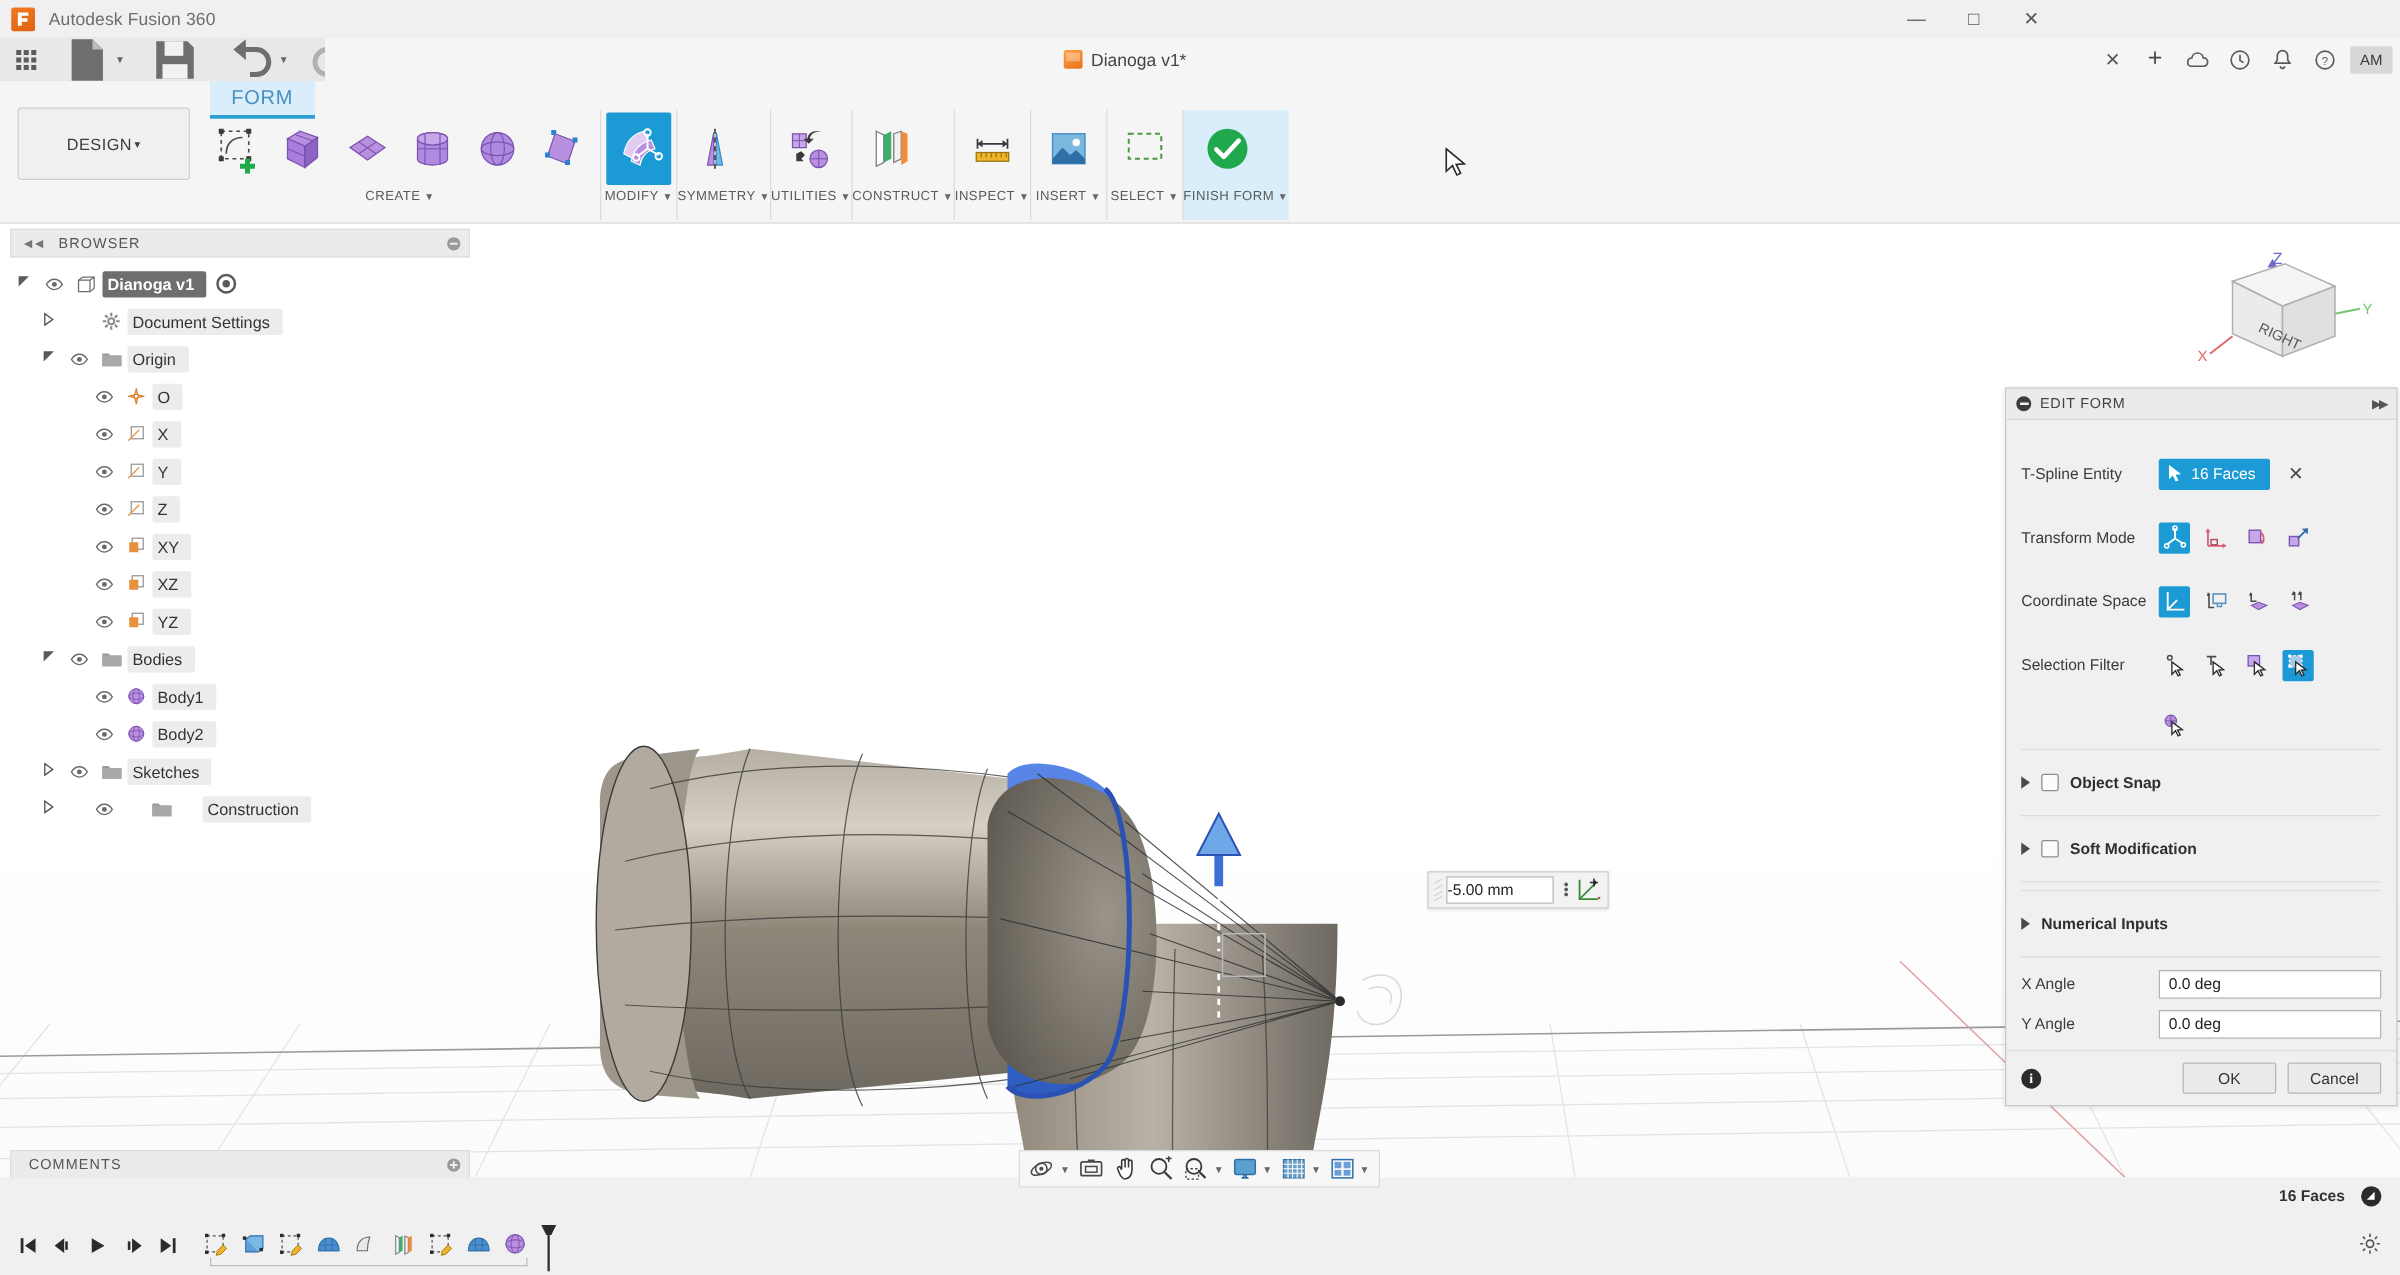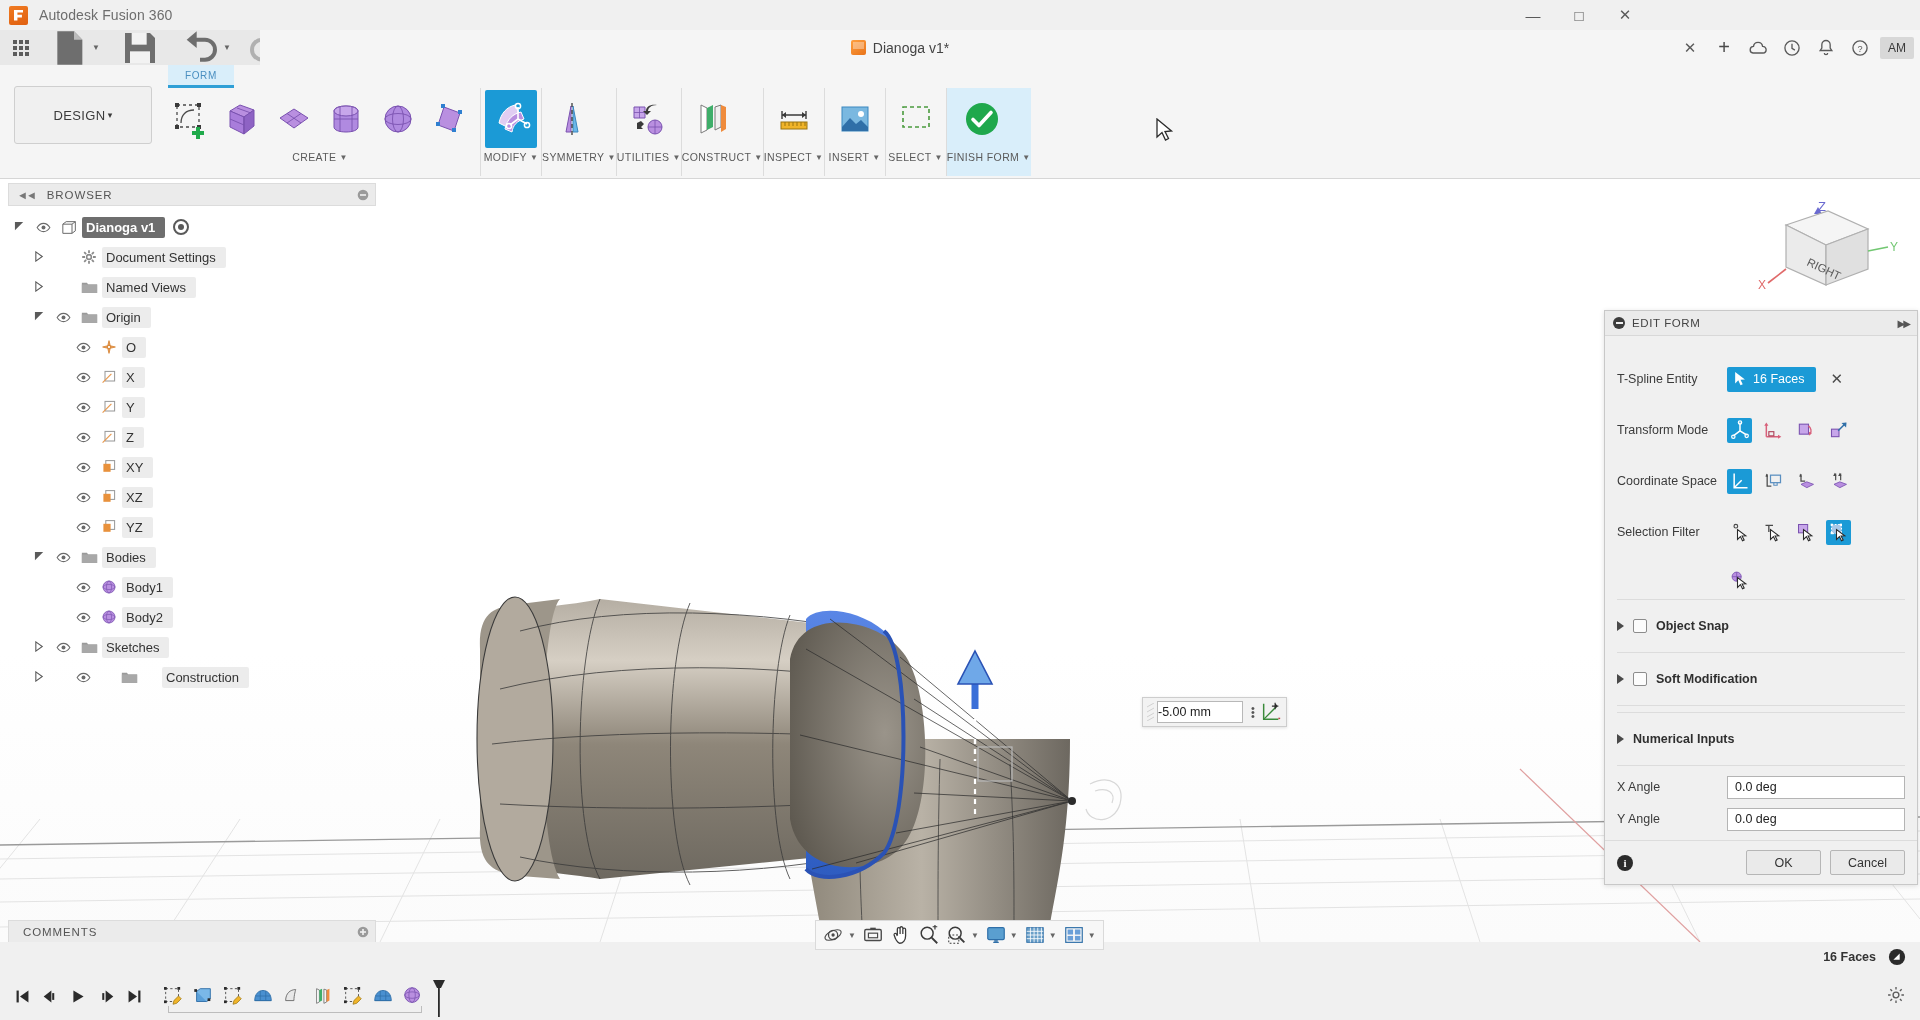--- a/index.html
+++ b/index.html
@@ -84,21 +84,21 @@
     background: #f5f5f5; border-bottom: 1px solid #d6d6d6;
   }
   .ws-selector {
     position: absolute; left: 14px; top: 21px; width: 138px; height: 58px;
     background: #f0f0f0; border: 1px solid #cfcfcf; border-radius: 3px;
     display: flex; align-items: center; justify-content: center; gap: 2px;
     font-size: 13px; color: #3b3b3b; letter-spacing: .4px;
   }
   .tabrow { position: absolute; left: 168px; top: 0; display: flex; }
   .rib-tab {
-    padding: 5px 17px 4px; font-size: 10px; color: #4a8fc0; letter-spacing: .6px;
+    padding: 5px 17px 4px; font-size: 16px; color: #4a8fc0; letter-spacing: .6px;
     background: #d9eefa; border-bottom: 3px solid #2f9fd6;
   }
   .panels {
     position: absolute; left: 160px; top: 23px; right: 0; height: 90px;
     display: flex; align-items: flex-start;
   }
   .panel { display: flex; flex-direction: column; height: 88px; position: relative; }
   .panel + .panel { border-left: 1px solid #dcdcdc; }
   .panel-tools { display: flex; align-items: center; height: 62px; padding: 0 4px; }
   .panel-label {
@@ -977,177 +977,164 @@
         <span class="nico">
           <svg width="16" height="16" viewBox="0 0 20 20">
             <circle cx="10" cy="10" r="3" fill="none" stroke="#8a8a8a" stroke-width="2"></circle>
             <path d="M10 1.5v3.5M10 15v3.5M1.5 10h3.5M15 10h3.5M4 4l2.4 2.4M13.6 13.6L16 16M16 4l-2.4 2.4M6.4 13.6L4 16" stroke="#8a8a8a" stroke-width="2.2"></path>
           </svg>
         </span>
         <span class="nlabel">Document Settings</span>
       </div>
       <div class="node" style="padding-left: 20px;">
         <span class="twisty"><svg width="11" height="11" viewBox="0 0 12 12">
-            <path d="M2 1l7 5-7 5z" fill="none" stroke="#5a5a5a" stroke-width="1.2"></path>
+            <path d="M1 1h9L1 10z" fill="#5a5a5a"></path>
           </svg></span>
-        <span class="eye"></span>
+        <span class="eye">
+          <svg width="15" height="15" viewBox="0 0 20 20">
+            <path d="M1.5 10S5 4.5 10 4.5 18.5 10 18.5 10 15 15.5 10 15.5 1.5 10 1.5 10z" fill="none" stroke="#6a6a6a" stroke-width="1.4"></path>
+            <circle cx="10" cy="10" r="2.6" fill="#6a6a6a"></circle>
+          </svg>
+        </span>
         <span class="nico">
           <svg width="17" height="14" viewBox="0 0 20 16">
             <path d="M1 3h6l1.5 2H19v10H1z" fill="#9a9a9a"></path>
             <path d="M1 5h18v10H1z" fill="#a8a8a8"></path>
           </svg>
         </span>
-        <span class="nlabel">Named Views</span>
+        <span class="nlabel">Origin</span>
+      </div>
+      <div class="node" style="padding-left: 40px;">
+        <span class="twisty"></span>
+        <span class="eye">
+          <svg width="15" height="15" viewBox="0 0 20 20">
+            <path d="M1.5 10S5 4.5 10 4.5 18.5 10 18.5 10 15 15.5 10 15.5 1.5 10 1.5 10z" fill="none" stroke="#6a6a6a" stroke-width="1.4"></path>
+            <circle cx="10" cy="10" r="2.6" fill="#6a6a6a"></circle>
+          </svg>
+        </span>
+        <span class="nico">
+          <svg width="16" height="16" viewBox="0 0 20 20">
+            <path d="M10 2l1.6 6.4L18 10l-6.4 1.6L10 18l-1.6-6.4L2 10l6.4-1.6z" fill="#f0a060" stroke="#d07820" stroke-width=".9"></path>
+            <circle cx="10" cy="10" r="2" fill="#fff" stroke="#d07820" stroke-width="1"></circle>
+          </svg>
+        </span>
+        <span class="nlabel">O</span>
+      </div>
+      <div class="node" style="padding-left: 40px;">
+        <span class="twisty"></span>
+        <span class="eye">
+          <svg width="15" height="15" viewBox="0 0 20 20">
+            <path d="M1.5 10S5 4.5 10 4.5 18.5 10 18.5 10 15 15.5 10 15.5 1.5 10 1.5 10z" fill="none" stroke="#6a6a6a" stroke-width="1.4"></path>
+            <circle cx="10" cy="10" r="2.6" fill="#6a6a6a"></circle>
+          </svg>
+        </span>
+        <span class="nico">
+          <svg width="16" height="16" viewBox="0 0 20 20">
+            <rect x="5" y="3" width="12" height="12" fill="none" stroke="#9a9a9a" stroke-width="1.3"></rect>
+            <path d="M2 17L13 6" stroke="#e89a50" stroke-width="1.5"></path>
+          </svg>
+        </span>
+        <span class="nlabel">X</span>
+      </div>
+      <div class="node" style="padding-left: 40px;">
+        <span class="twisty"></span>
+        <span class="eye">
+          <svg width="15" height="15" viewBox="0 0 20 20">
+            <path d="M1.5 10S5 4.5 10 4.5 18.5 10 18.5 10 15 15.5 10 15.5 1.5 10 1.5 10z" fill="none" stroke="#6a6a6a" stroke-width="1.4"></path>
+            <circle cx="10" cy="10" r="2.6" fill="#6a6a6a"></circle>
+          </svg>
+        </span>
+        <span class="nico">
+          <svg width="16" height="16" viewBox="0 0 20 20">
+            <rect x="5" y="3" width="12" height="12" fill="none" stroke="#9a9a9a" stroke-width="1.3"></rect>
+            <path d="M2 17L13 6" stroke="#e89a50" stroke-width="1.5"></path>
+          </svg>
+        </span>
+        <span class="nlabel">Y</span>
+      </div>
+      <div class="node" style="padding-left: 40px;">
+        <span class="twisty"></span>
+        <span class="eye">
+          <svg width="15" height="15" viewBox="0 0 20 20">
+            <path d="M1.5 10S5 4.5 10 4.5 18.5 10 18.5 10 15 15.5 10 15.5 1.5 10 1.5 10z" fill="none" stroke="#6a6a6a" stroke-width="1.4"></path>
+            <circle cx="10" cy="10" r="2.6" fill="#6a6a6a"></circle>
+          </svg>
+        </span>
+        <span class="nico">
+          <svg width="16" height="16" viewBox="0 0 20 20">
+            <rect x="5" y="3" width="12" height="12" fill="none" stroke="#9a9a9a" stroke-width="1.3"></rect>
+            <path d="M2 17L13 6" stroke="#e89a50" stroke-width="1.5"></path>
+          </svg>
+        </span>
+        <span class="nlabel">Z</span>
+      </div>
+      <div class="node" style="padding-left: 40px;">
+        <span class="twisty"></span>
+        <span class="eye">
+          <svg width="15" height="15" viewBox="0 0 20 20">
+            <path d="M1.5 10S5 4.5 10 4.5 18.5 10 18.5 10 15 15.5 10 15.5 1.5 10 1.5 10z" fill="none" stroke="#6a6a6a" stroke-width="1.4"></path>
+            <circle cx="10" cy="10" r="2.6" fill="#6a6a6a"></circle>
+          </svg>
+        </span>
+        <span class="nico">
+          <svg width="16" height="16" viewBox="0 0 20 20">
+            <rect x="6" y="2" width="11" height="11" fill="none" stroke="#9a9a9a" stroke-width="1.3"></rect>
+            <rect x="3" y="6" width="9" height="10" fill="#e8913c"></rect>
+          </svg>
+        </span>
+        <span class="nlabel">XY</span>
+      </div>
+      <div class="node" style="padding-left: 40px;">
+        <span class="twisty"></span>
+        <span class="eye">
+          <svg width="15" height="15" viewBox="0 0 20 20">
+            <path d="M1.5 10S5 4.5 10 4.5 18.5 10 18.5 10 15 15.5 10 15.5 1.5 10 1.5 10z" fill="none" stroke="#6a6a6a" stroke-width="1.4"></path>
+            <circle cx="10" cy="10" r="2.6" fill="#6a6a6a"></circle>
+          </svg>
+        </span>
+        <span class="nico">
+          <svg width="16" height="16" viewBox="0 0 20 20">
+            <rect x="6" y="2" width="11" height="11" fill="none" stroke="#9a9a9a" stroke-width="1.3"></rect>
+            <rect x="3" y="6" width="9" height="10" fill="#e8913c"></rect>
+          </svg>
+        </span>
+        <span class="nlabel">XZ</span>
+      </div>
+      <div class="node" style="padding-left: 40px;">
+        <span class="twisty"></span>
+        <span class="eye">
+          <svg width="15" height="15" viewBox="0 0 20 20">
+            <path d="M1.5 10S5 4.5 10 4.5 18.5 10 18.5 10 15 15.5 10 15.5 1.5 10 1.5 10z" fill="none" stroke="#6a6a6a" stroke-width="1.4"></path>
+            <circle cx="10" cy="10" r="2.6" fill="#6a6a6a"></circle>
+          </svg>
+        </span>
+        <span class="nico">
+          <svg width="16" height="16" viewBox="0 0 20 20">
+            <rect x="6" y="2" width="11" height="11" fill="none" stroke="#9a9a9a" stroke-width="1.3"></rect>
+            <rect x="3" y="6" width="9" height="10" fill="#e8913c"></rect>
+          </svg>
+        </span>
+        <span class="nlabel">YZ</span>
       </div>
       <div class="node" style="padding-left: 20px;">
         <span class="twisty"><svg width="11" height="11" viewBox="0 0 12 12">
             <path d="M1 1h9L1 10z" fill="#5a5a5a"></path>
           </svg></span>
         <span class="eye">
           <svg width="15" height="15" viewBox="0 0 20 20">
             <path d="M1.5 10S5 4.5 10 4.5 18.5 10 18.5 10 15 15.5 10 15.5 1.5 10 1.5 10z" fill="none" stroke="#6a6a6a" stroke-width="1.4"></path>
             <circle cx="10" cy="10" r="2.6" fill="#6a6a6a"></circle>
           </svg>
         </span>
         <span class="nico">
           <svg width="17" height="14" viewBox="0 0 20 16">
             <path d="M1 3h6l1.5 2H19v10H1z" fill="#9a9a9a"></path>
             <path d="M1 5h18v10H1z" fill="#a8a8a8"></path>
           </svg>
         </span>
-        <span class="nlabel">Origin</span>
-      </div>
-      <div class="node" style="padding-left: 40px;">
-        <span class="twisty"></span>
-        <span class="eye">
-          <svg width="15" height="15" viewBox="0 0 20 20">
-            <path d="M1.5 10S5 4.5 10 4.5 18.5 10 18.5 10 15 15.5 10 15.5 1.5 10 1.5 10z" fill="none" stroke="#6a6a6a" stroke-width="1.4"></path>
-            <circle cx="10" cy="10" r="2.6" fill="#6a6a6a"></circle>
-          </svg>
-        </span>
-        <span class="nico">
-          <svg width="16" height="16" viewBox="0 0 20 20">
-            <path d="M10 2l1.6 6.4L18 10l-6.4 1.6L10 18l-1.6-6.4L2 10l6.4-1.6z" fill="#f0a060" stroke="#d07820" stroke-width=".9"></path>
-            <circle cx="10" cy="10" r="2" fill="#fff" stroke="#d07820" stroke-width="1"></circle>
-          </svg>
-        </span>
-        <span class="nlabel">O</span>
-      </div>
-      <div class="node" style="padding-left: 40px;">
-        <span class="twisty"></span>
-        <span class="eye">
-          <svg width="15" height="15" viewBox="0 0 20 20">
-            <path d="M1.5 10S5 4.5 10 4.5 18.5 10 18.5 10 15 15.5 10 15.5 1.5 10 1.5 10z" fill="none" stroke="#6a6a6a" stroke-width="1.4"></path>
-            <circle cx="10" cy="10" r="2.6" fill="#6a6a6a"></circle>
-          </svg>
-        </span>
-        <span class="nico">
-          <svg width="16" height="16" viewBox="0 0 20 20">
-            <rect x="5" y="3" width="12" height="12" fill="none" stroke="#9a9a9a" stroke-width="1.3"></rect>
-            <path d="M2 17L13 6" stroke="#e89a50" stroke-width="1.5"></path>
-          </svg>
-        </span>
-        <span class="nlabel">X</span>
-      </div>
-      <div class="node" style="padding-left: 40px;">
-        <span class="twisty"></span>
-        <span class="eye">
-          <svg width="15" height="15" viewBox="0 0 20 20">
-            <path d="M1.5 10S5 4.5 10 4.5 18.5 10 18.5 10 15 15.5 10 15.5 1.5 10 1.5 10z" fill="none" stroke="#6a6a6a" stroke-width="1.4"></path>
-            <circle cx="10" cy="10" r="2.6" fill="#6a6a6a"></circle>
-          </svg>
-        </span>
-        <span class="nico">
-          <svg width="16" height="16" viewBox="0 0 20 20">
-            <rect x="5" y="3" width="12" height="12" fill="none" stroke="#9a9a9a" stroke-width="1.3"></rect>
-            <path d="M2 17L13 6" stroke="#e89a50" stroke-width="1.5"></path>
-          </svg>
-        </span>
-        <span class="nlabel">Y</span>
-      </div>
-      <div class="node" style="padding-left: 40px;">
-        <span class="twisty"></span>
-        <span class="eye">
-          <svg width="15" height="15" viewBox="0 0 20 20">
-            <path d="M1.5 10S5 4.5 10 4.5 18.5 10 18.5 10 15 15.5 10 15.5 1.5 10 1.5 10z" fill="none" stroke="#6a6a6a" stroke-width="1.4"></path>
-            <circle cx="10" cy="10" r="2.6" fill="#6a6a6a"></circle>
-          </svg>
-        </span>
-        <span class="nico">
-          <svg width="16" height="16" viewBox="0 0 20 20">
-            <rect x="5" y="3" width="12" height="12" fill="none" stroke="#9a9a9a" stroke-width="1.3"></rect>
-            <path d="M2 17L13 6" stroke="#e89a50" stroke-width="1.5"></path>
-          </svg>
-        </span>
-        <span class="nlabel">Z</span>
-      </div>
-      <div class="node" style="padding-left: 40px;">
-        <span class="twisty"></span>
-        <span class="eye">
-          <svg width="15" height="15" viewBox="0 0 20 20">
-            <path d="M1.5 10S5 4.5 10 4.5 18.5 10 18.5 10 15 15.5 10 15.5 1.5 10 1.5 10z" fill="none" stroke="#6a6a6a" stroke-width="1.4"></path>
-            <circle cx="10" cy="10" r="2.6" fill="#6a6a6a"></circle>
-          </svg>
-        </span>
-        <span class="nico">
-          <svg width="16" height="16" viewBox="0 0 20 20">
-            <rect x="6" y="2" width="11" height="11" fill="none" stroke="#9a9a9a" stroke-width="1.3"></rect>
-            <rect x="3" y="6" width="9" height="10" fill="#e8913c"></rect>
-          </svg>
-        </span>
-        <span class="nlabel">XY</span>
-      </div>
-      <div class="node" style="padding-left: 40px;">
-        <span class="twisty"></span>
-        <span class="eye">
-          <svg width="15" height="15" viewBox="0 0 20 20">
-            <path d="M1.5 10S5 4.5 10 4.5 18.5 10 18.5 10 15 15.5 10 15.5 1.5 10 1.5 10z" fill="none" stroke="#6a6a6a" stroke-width="1.4"></path>
-            <circle cx="10" cy="10" r="2.6" fill="#6a6a6a"></circle>
-          </svg>
-        </span>
-        <span class="nico">
-          <svg width="16" height="16" viewBox="0 0 20 20">
-            <rect x="6" y="2" width="11" height="11" fill="none" stroke="#9a9a9a" stroke-width="1.3"></rect>
-            <rect x="3" y="6" width="9" height="10" fill="#e8913c"></rect>
-          </svg>
-        </span>
-        <span class="nlabel">XZ</span>
-      </div>
-      <div class="node" style="padding-left: 40px;">
-        <span class="twisty"></span>
-        <span class="eye">
-          <svg width="15" height="15" viewBox="0 0 20 20">
-            <path d="M1.5 10S5 4.5 10 4.5 18.5 10 18.5 10 15 15.5 10 15.5 1.5 10 1.5 10z" fill="none" stroke="#6a6a6a" stroke-width="1.4"></path>
-            <circle cx="10" cy="10" r="2.6" fill="#6a6a6a"></circle>
-          </svg>
-        </span>
-        <span class="nico">
-          <svg width="16" height="16" viewBox="0 0 20 20">
-            <rect x="6" y="2" width="11" height="11" fill="none" stroke="#9a9a9a" stroke-width="1.3"></rect>
-            <rect x="3" y="6" width="9" height="10" fill="#e8913c"></rect>
-          </svg>
-        </span>
-        <span class="nlabel">YZ</span>
-      </div>
-      <div class="node" style="padding-left: 20px;">
-        <span class="twisty"><svg width="11" height="11" viewBox="0 0 12 12">
-            <path d="M1 1h9L1 10z" fill="#5a5a5a"></path>
-          </svg></span>
-        <span class="eye">
-          <svg width="15" height="15" viewBox="0 0 20 20">
-            <path d="M1.5 10S5 4.5 10 4.5 18.5 10 18.5 10 15 15.5 10 15.5 1.5 10 1.5 10z" fill="none" stroke="#6a6a6a" stroke-width="1.4"></path>
-            <circle cx="10" cy="10" r="2.6" fill="#6a6a6a"></circle>
-          </svg>
-        </span>
-        <span class="nico">
-          <svg width="17" height="14" viewBox="0 0 20 16">
-            <path d="M1 3h6l1.5 2H19v10H1z" fill="#9a9a9a"></path>
-            <path d="M1 5h18v10H1z" fill="#a8a8a8"></path>
-          </svg>
-        </span>
         <span class="nlabel">Bodies</span>
       </div>
       <div class="node" style="padding-left: 40px;">
         <span class="twisty"></span>
         <span class="eye">
           <svg width="15" height="15" viewBox="0 0 20 20">
             <path d="M1.5 10S5 4.5 10 4.5 18.5 10 18.5 10 15 15.5 10 15.5 1.5 10 1.5 10z" fill="none" stroke="#6a6a6a" stroke-width="1.4"></path>
             <circle cx="10" cy="10" r="2.6" fill="#6a6a6a"></circle>
           </svg>
         </span>

